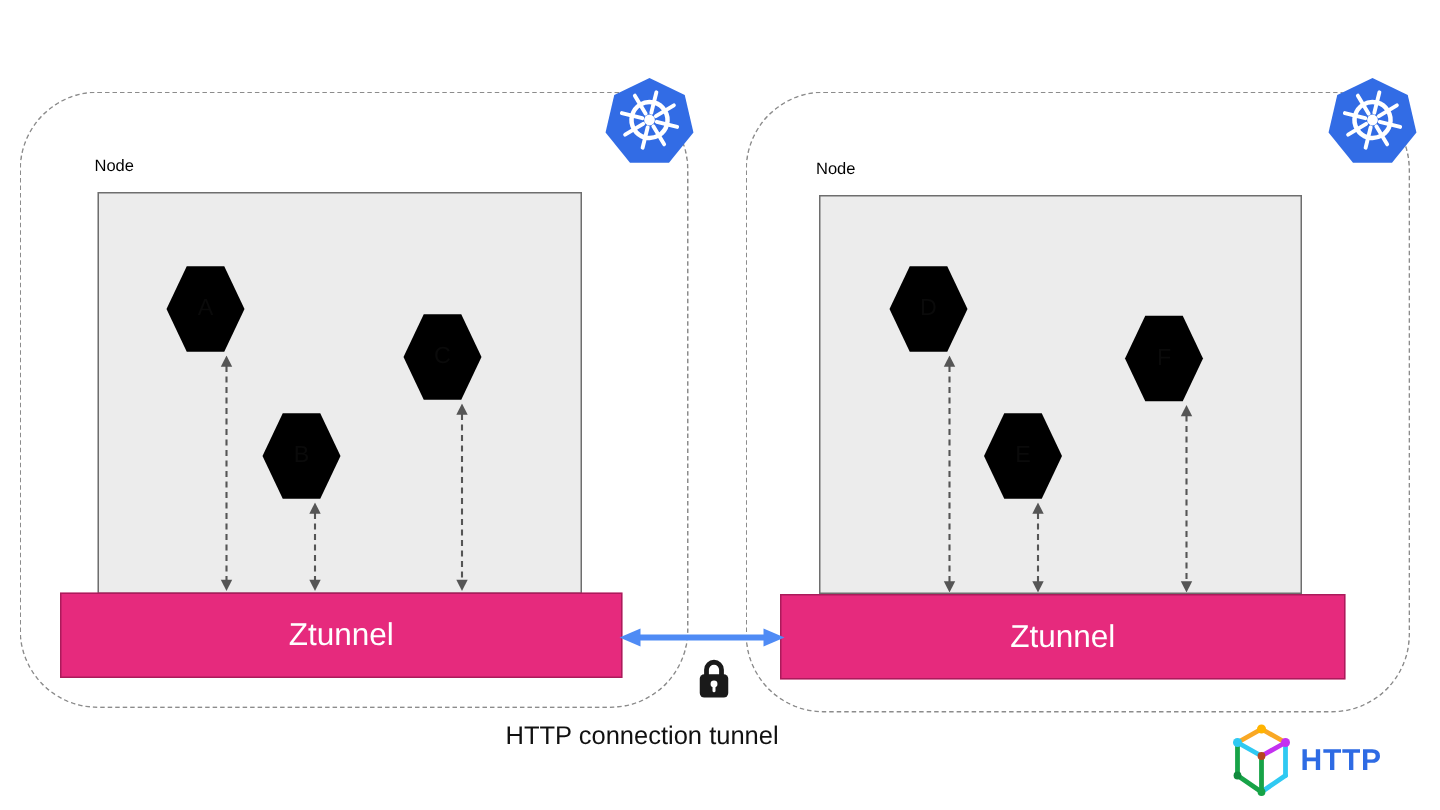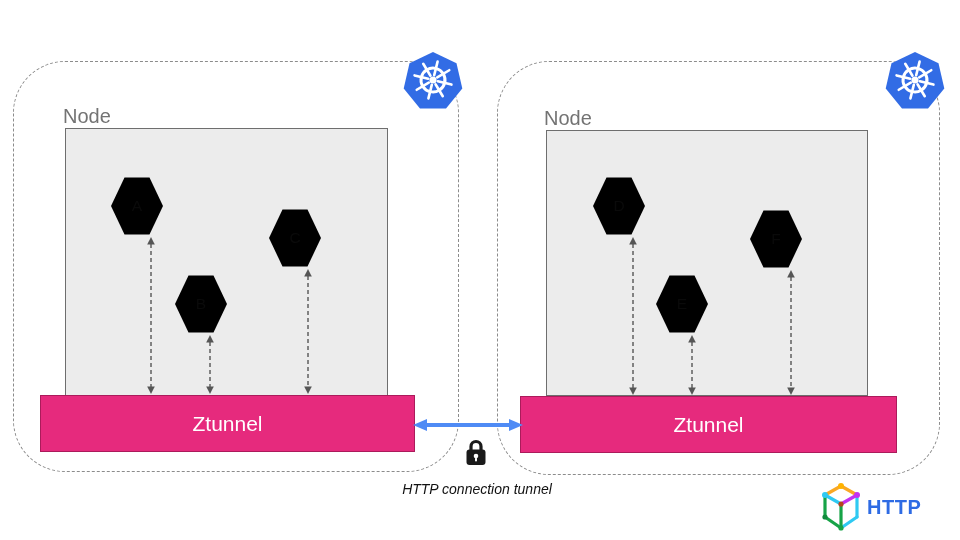--- a/index.html
+++ b/index.html
@@ -17,21 +17,21 @@
     border-radius:52px;
   }
   .cluster-left  { left:13px;  top:61px; width:444px; height:409px; }
   .cluster-right { left:497px; top:61px; width:441px; height:412px; }
 
   .k8s-logo { position:absolute; width:62px; height:62px; }
   .cluster-left  .k8s-logo { left:388px; top:-11px; }
   .cluster-right .k8s-logo { left:386px; top:-11px; }
 
   .node-label {
-    position:absolute; font-size:20px; color:#737373; line-height:1.1;
+    position:absolute; font-size:11px; color:#000000; line-height:1.1;
   }
   .cluster-left  .node-label { left:49px; top:43px; }
   .cluster-right .node-label { left:46px; top:45px; }
 
   .node-box {
     position:absolute; background:#ececec; border:1px solid #6e6e6e;
   }
   .cluster-left  .node-box { left:51px; top:66px; width:321px; height:266px; }
   .cluster-right .node-box { left:48px; top:68px; width:320px; height:264px; }
 
@@ -70,21 +70,21 @@
   .arrow-f { left:287px; top:208px; }
 
   .tunnel-arrow { position:absolute; left:412px; top:417px; z-index:5; }
   .tunnel-arrow line { stroke:#4f8bf5; stroke-width:4; }
   .tunnel-arrow path { fill:#4f8bf5; }
 
   .lock { position:absolute; left:463px; top:437px; z-index:6; }
 
   .caption {
     position:absolute; left:337px; top:481px; width:280px;
-    text-align:center; font-size:14px; color:#111;font-style:italic;
+    font-size:17px; color:#111;
   }
 
   .imesh { position:absolute; left:818px; top:482px; display:flex; align-items:center; }
   .imesh-text {
     font-size:20px; font-weight:bold; color:#2e6be4;
     margin-left:3px; letter-spacing:0.5px;
   }
 </style>
 </head>
 <body>

